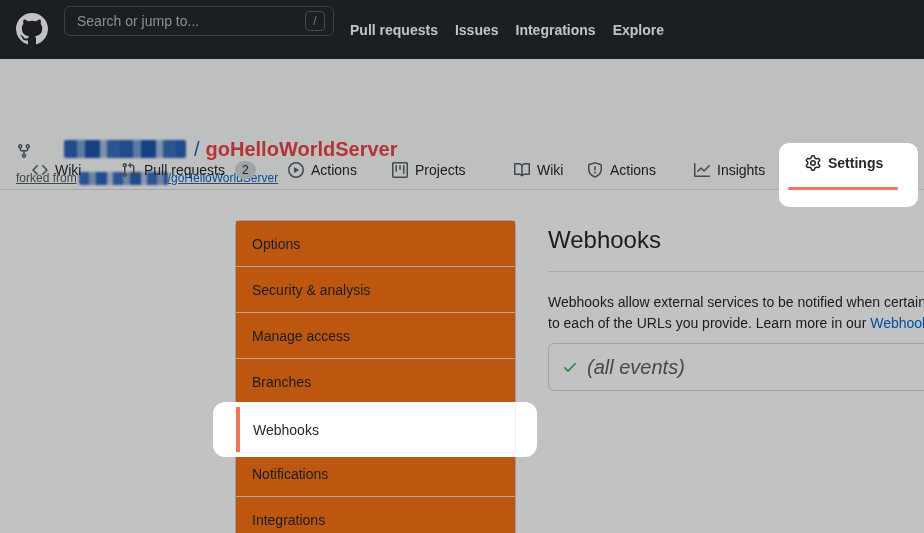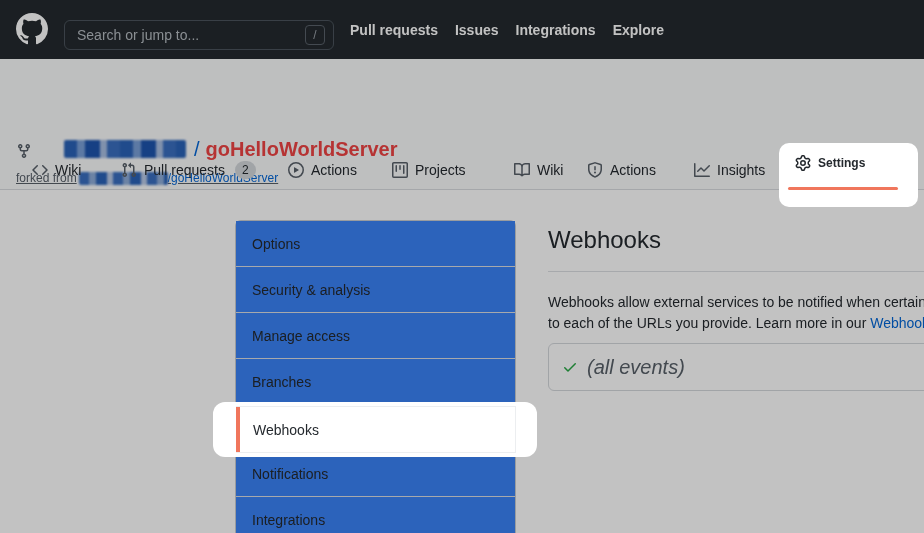--- a/index.html
+++ b/index.html
@@ -13,21 +13,21 @@
   }
   .app { position:absolute; inset:0; }
 
   
   .top-header {
     position:absolute; left:0; top:0; width:924px; height:59px;
     background:#24292e; display:flex; align-items:center;
   }
   .gh-logo { position:absolute; left:16px; top:13px; width:32px; height:32px; color:#ffffff; }
   .search-box {
-    position:absolute; left:64px; top:20px; width:270px; height:30px;
+    position:absolute; left:64px; top:6px; width:270px; height:30px;
     border:1px solid #4b545c; border-radius:6px;
     display:flex; align-items:center; padding:0 8px 0 12px;
     color:#b6bcc2; font-size:14px;
   }
   .search-placeholder { flex:1; color:#b6bcc2; }
   .slash-key {
     width:20px; height:20px; border:1px solid #5a626b; border-radius:4px;
     color:#9aa1a9; font-size:12px; display:flex; align-items:center; justify-content:center;
   }
   .top-nav {
@@ -81,39 +81,39 @@
   .dim-overlay {
     position:absolute; inset:0; background:rgba(0,0,0,0.24); z-index:50;
   }
 
   
   .settings-spotlight {
     position:absolute; left:779px; top:143px; width:139px; height:64px;
     background:#ffffff; border-radius:10px; z-index:60;
   }
   .settings-tab {
-    position:absolute; left:16px; top:5px; height:30px;
+    position:absolute; left:26px; top:5px; height:30px;
     display:flex; align-items:center; gap:7px;
-    font-size:12px; font-weight:700; color:#24292e; cursor:pointer;
+    font-size:14px; font-weight:700; color:#24292e; cursor:pointer;
   }
   .settings-tab .t-icon { width:16px; height:16px; color:#24292e; }
   .settings-underline {
     position:absolute; left:9px; top:44px; width:110px; height:3px;
     background:#f0765c; border-radius:2px;
   }
 
   
   .side-menu {
     position:absolute; left:235px; top:220px; width:281px;
     background:#fff; border:1px solid #c9cdd1; border-radius:6px 6px 0 0;
   }
   .side-item {
     height:46px; display:flex; align-items:center;
     padding-left:16px; font-size:14px; color:#24292e;
-    border-bottom:1px solid #dcdfe3; cursor:pointer; background:#3b82f6;
+    border-bottom:1px solid #dcdfe3; cursor:pointer; background:#f97316;
   }
   .side-item:last-child { border-bottom:none; }
 
   
   .webhooks-spotlight {
     position:absolute; left:213px; top:402px; width:324px; height:55px;
     background:#ffffff; border-radius:12px; z-index:60;
   }
   .webhooks-item {
     position:absolute; left:23px; top:4px; width:280px; height:47px;

